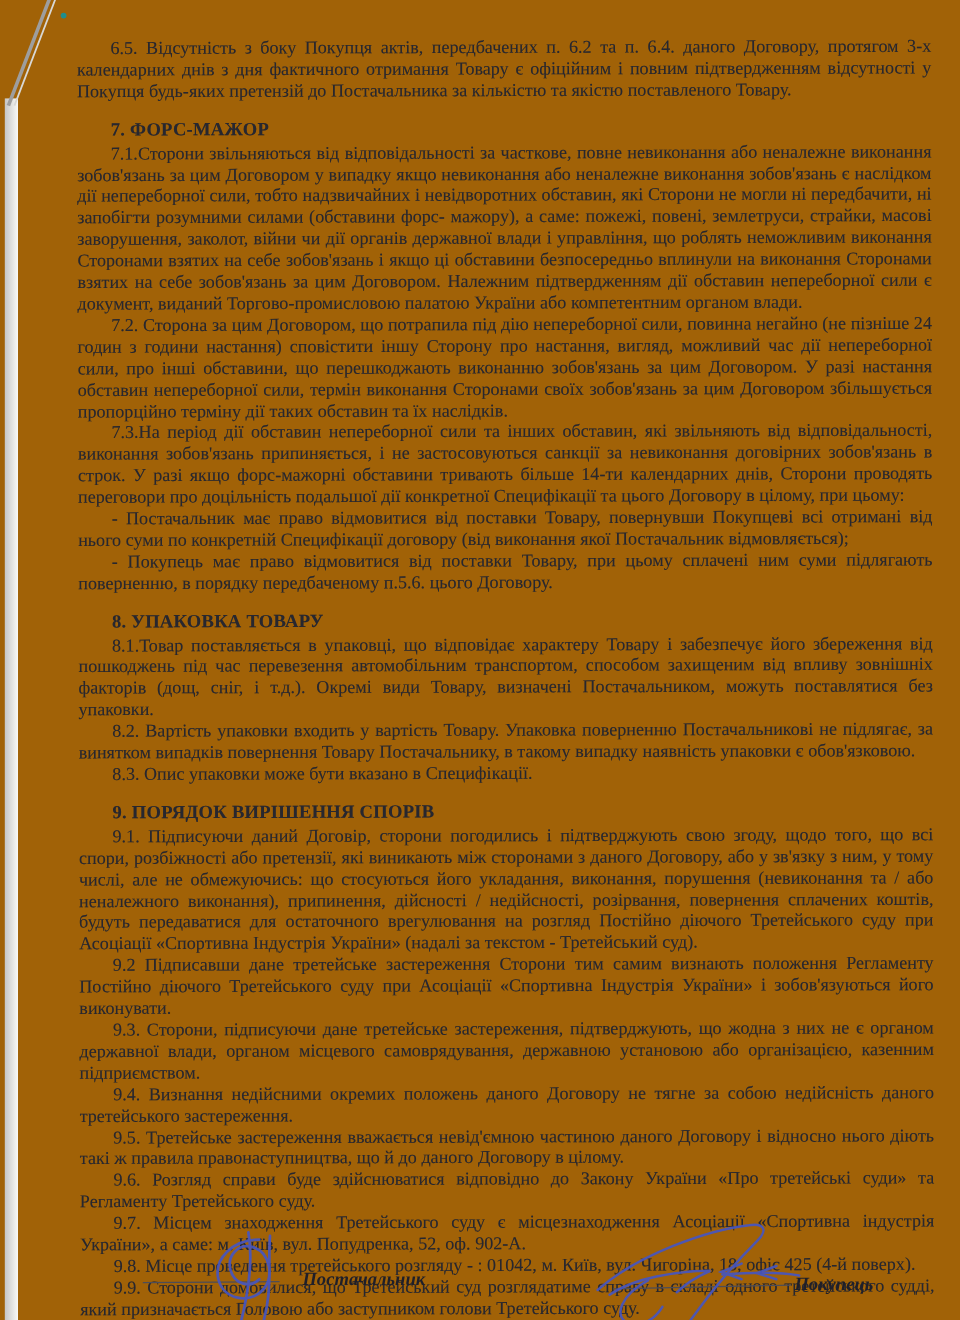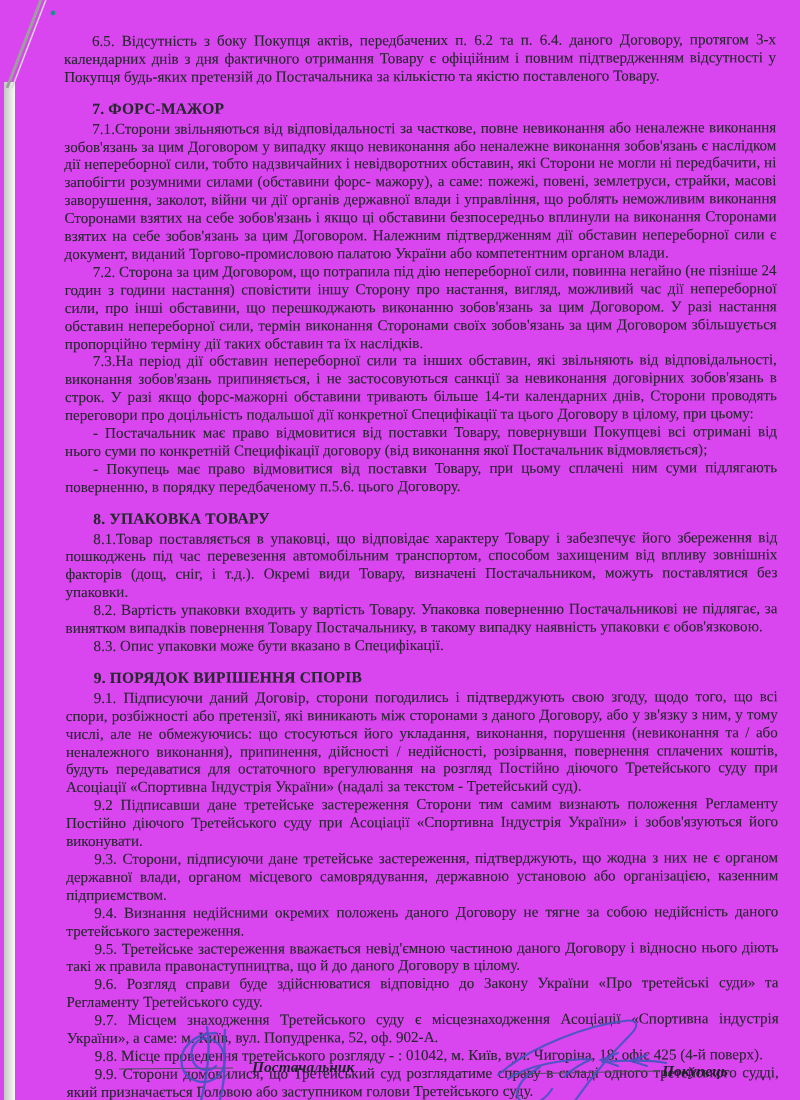--- a/index.html
+++ b/index.html
@@ -5,21 +5,21 @@
   html, body { margin: 0; padding: 0; }
   body {
     width: 800px; height: 1100px;
     background: #f7f7f5;
     overflow: hidden;
     position: relative;
     font-family: "Liberation Serif", "DejaVu Serif", serif;
   }
   .page {
     position: absolute; inset: 0;
-    background: #d946ef;
+    background: #a16207;
   }
   .artifacts { position: absolute; inset: 0; pointer-events: none; }
   .content {
     position: absolute;
     left: 64px; top: 33px; width: 712px;
     color: #27272f;
     font-size: 15.1px;
     line-height: 17.9px;
     text-align: justify;
     transform: rotate(-0.15deg);

